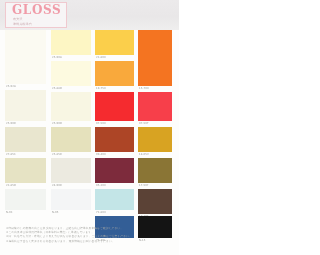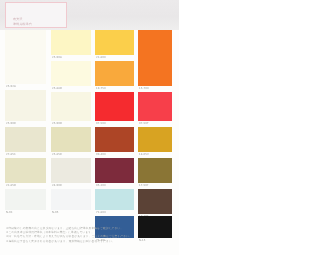--- a/index.html
+++ b/index.html
@@ -69,20 +69,21 @@
     white-space:nowrap;letter-spacing:.15px;
   }
 </style>
 </head>
 <body>
 
 <div id="card">
 
   <div id="header">
     <div id="logo-box">
+      <div id="logo-title">GLOSS</div>
       <div class="logo-sub" id="logo-sub1">有光沢</div>
       <div class="logo-sub" id="logo-sub2">塗料用標準色</div>
     </div>
   </div>
 
   <div id="grid">
       <div class="col" style="left: 5px; width: 41px;">
         <div class="sw" title="25-92A" style="top: 0px; height: 54px; background: rgb(251, 250, 242);"></div>
         <div class="lbl" style="top: 55px;">25-92A</div>
         <div class="sw" title="25-90B" style="top: 60px; height: 31px; background: rgb(246, 244, 230);"></div>

